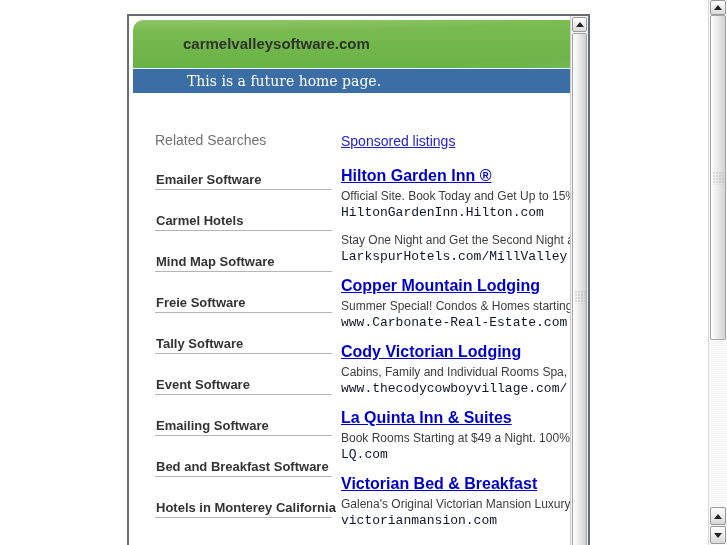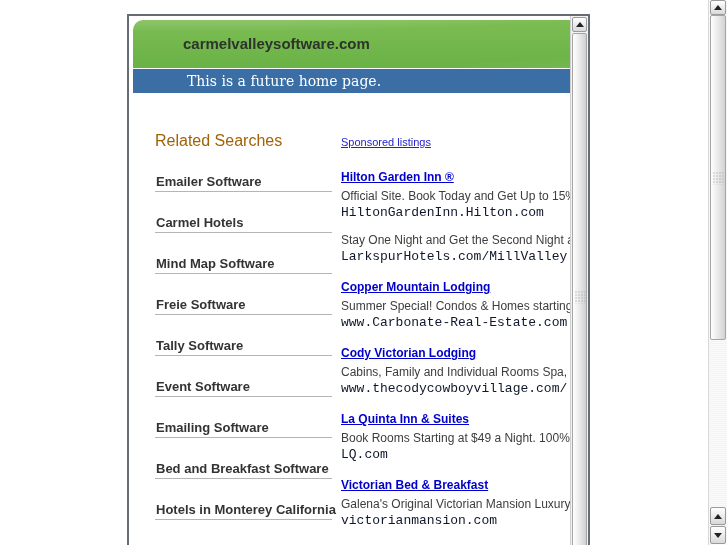--- a/index.html
+++ b/index.html
@@ -101,21 +101,21 @@
   .tagline-text {
     font-family:"DejaVu Serif", serif;
     color:#ffffff; font-size:14px; line-height:24px; padding-left:54px;
   }
 
   
   .columns { display:flex; margin-top:39px; }
   .left-col { flex:none; width:177px; margin-left:26px; }
   .right-col { flex:none; width:330px; margin-left:9px; }
 
-  .rs-heading { font-size:16px; color:#a16207; }
+  .rs-heading { font-size:14px; color:#737373; }
   .rs-list { list-style:none; margin-top:21px; }
   .rs-item {
     font-size:13px; font-weight:bold; color:#333333;
     padding:3px 1px 2px; border-bottom:1px solid #b5b5b5;
     cursor:pointer; white-space:nowrap;margin-top:20px;
   }
 
   .search-block { margin-top:62px; }
   .search-label { font-size:12px; color:#1f1f1f; }
   .search-row { display:flex; align-items:flex-start; margin-top:3px; }
@@ -129,28 +129,28 @@
     margin-left:9px; margin-top:0;
     padding:4px 11px 5px;
     font-size:12px; font-weight:bold; color:#222222;
     font-family:"Liberation Sans", sans-serif;
     background:linear-gradient(#fdfdfd,#d7d7d7);
     border:1px solid #8f8f8f; border-radius:3px;
     cursor:pointer;
   }
 
   .sponsored-heading {
-    font-size:11px; color:#2323cc; text-decoration:underline; cursor:pointer;
+    font-size:14px; color:#2323cc; text-decoration:underline; cursor:pointer;
     display:inline-block;
   }
   .listings { margin-top:17px; }
   .listing { margin-bottom:13px; }
   .listing-title {
     display:inline-block;
-    font-size:12px; font-weight:bold; color:#0000cc;
+    font-size:16px; font-weight:bold; color:#0000cc;
     text-decoration:underline; white-space:nowrap; cursor:pointer;
   }
   .listing-desc { font-size:12px; color:#3d3d3d; margin-top:4px; white-space:nowrap; }
   .listing-url  { font-size:13px; color:#0f172a; margin-top:2px; white-space:nowrap;font-family:Liberation Mono, monospace; }
 </style>
 </head>
 <body>
 
 <div class="frame">
 

